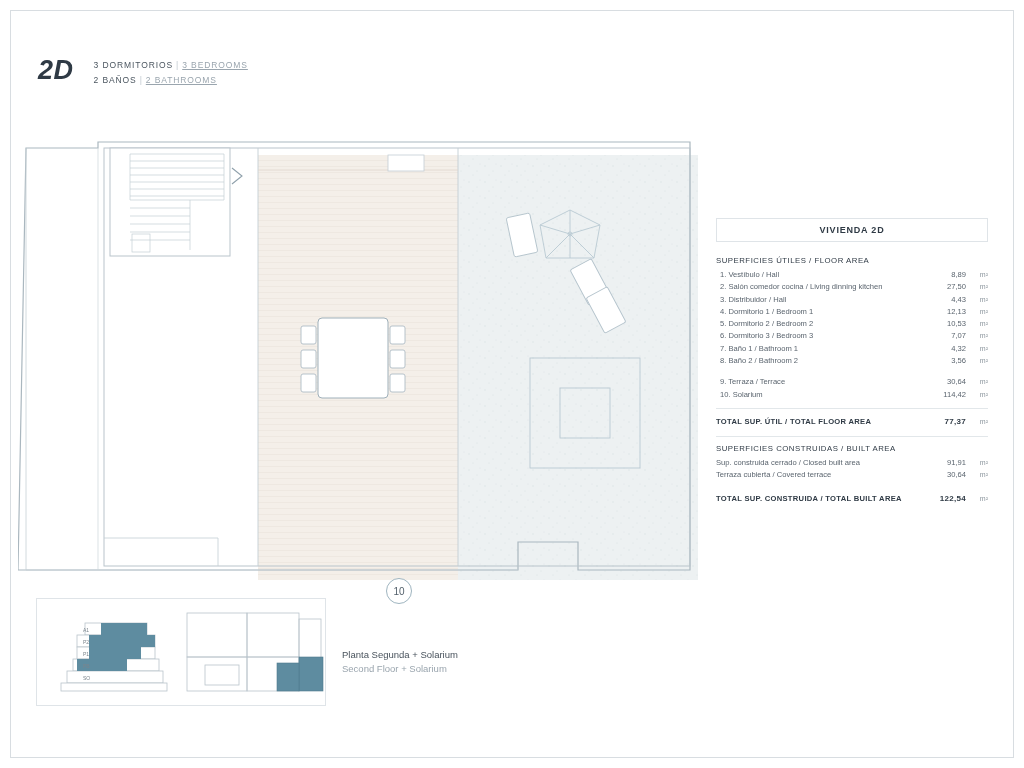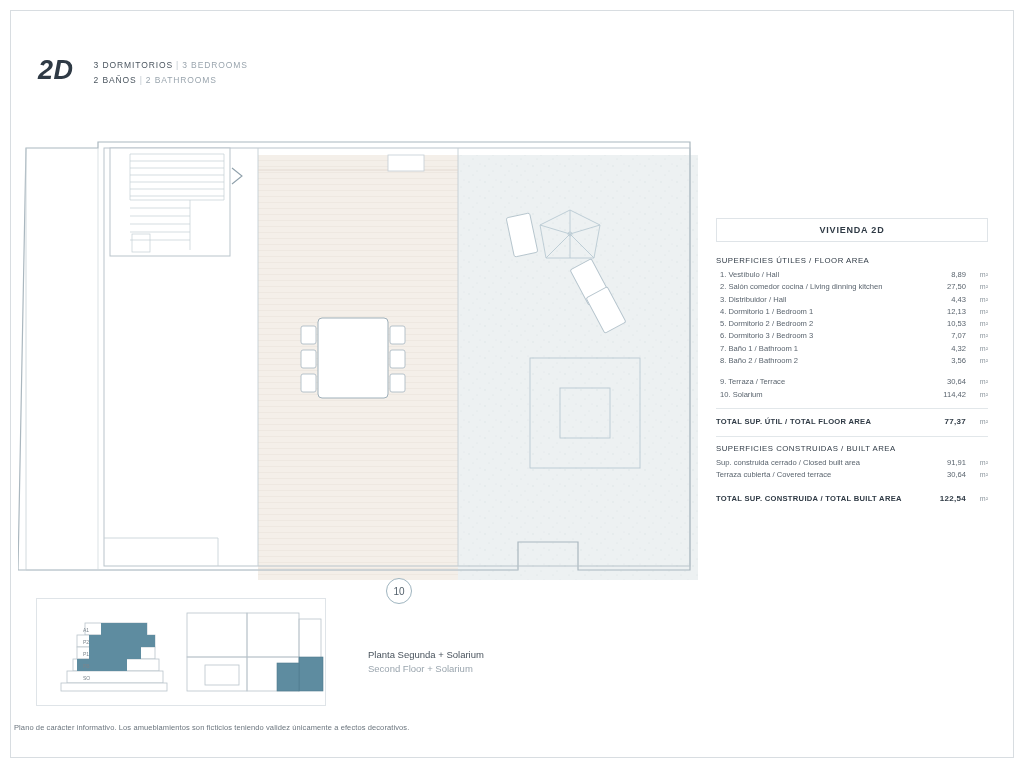--- a/index.html
+++ b/index.html
@@ -53,20 +53,21 @@
   }
   .header .spec-line {
     font-size: 8.5px;
     letter-spacing: 0.9px;
     color: #4a555f;
     line-height: 1.75;
     white-space: nowrap;
   }
   .header .spec-line .en {
     color: #9aa5ae;
+    text-decoration: underline;
   }
   .header .spec-line .sep {
     color: #c3cbd1;
     margin: 0 3px;
   }
 
   
   .plan {
     position: absolute;
     left: 18px;
@@ -100,21 +101,21 @@
     width: 290px;
     height: 108px;
     border: 1px solid #dfe4e8;
     box-sizing: border-box;
     background: #ffffff;
   }
   .keyplan svg { display: block; }
 
   .keyplan-caption {
     position: absolute;
-    left: 368px;
+    left: 342px;
     top: 648px;
     line-height: 1.45;
   }
   .keyplan-caption .es {
     font-size: 9.5px;
     color: #49535d;
   }
   .keyplan-caption .en {
     font-size: 9.5px;
     color: #9aa5ae;
@@ -340,21 +341,20 @@
         <rect x="240" y="64" width="22" height="28"></rect>
       </g>
     </svg>
   </div>
 
   <div class="keyplan-caption">
     <div class="es">Planta Segunda + Solarium</div>
     <div class="en">Second Floor + Solarium</div>
   </div>
 
-  <div class="disclaimer">Plano de carácter informativo. Los amueblamientos son ficticios teniendo validez únicamente a efectos decorativos.</div>
 
   <div class="table-wrap">
     <div class="table-title">VIVIENDA 2D</div>
 
     <div class="table-body">
       <div class="sect-head">SUPERFICIES ÚTILES / FLOOR AREA</div>
 
       <div class="row indent">
         <span class="label">1. Vestíbulo / Hall</span>
         <span class="value">8,89</span>

